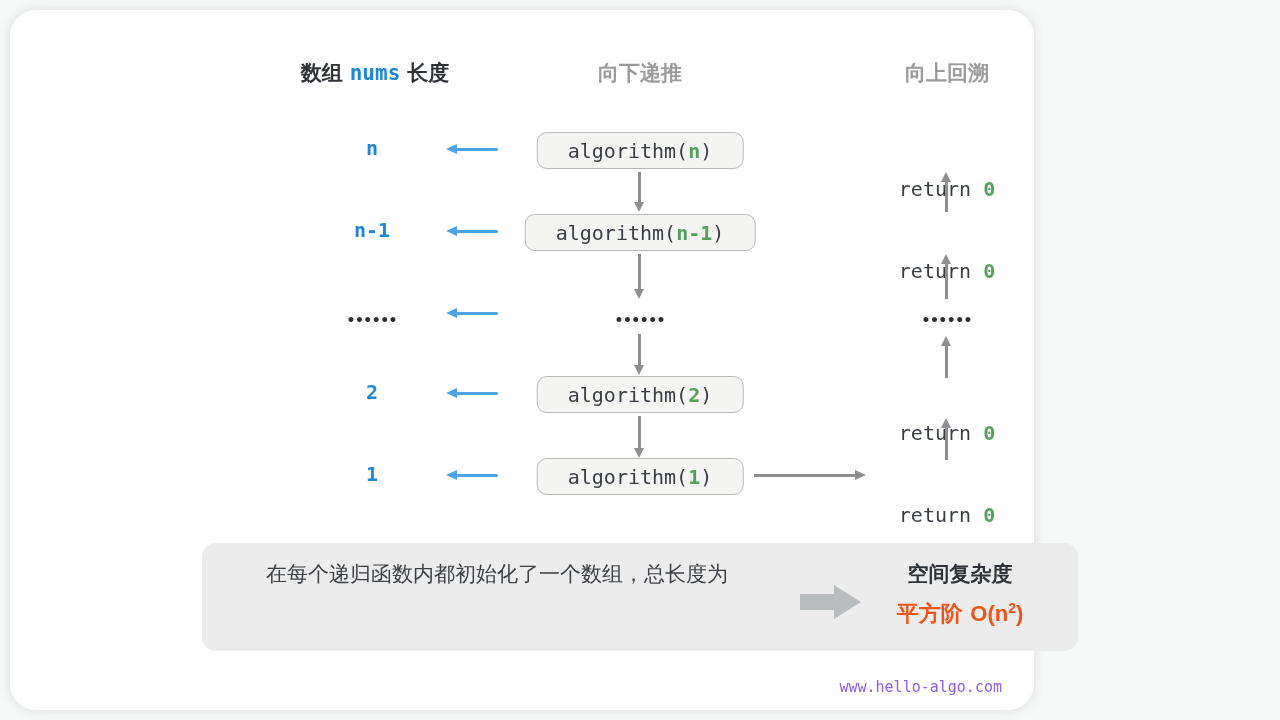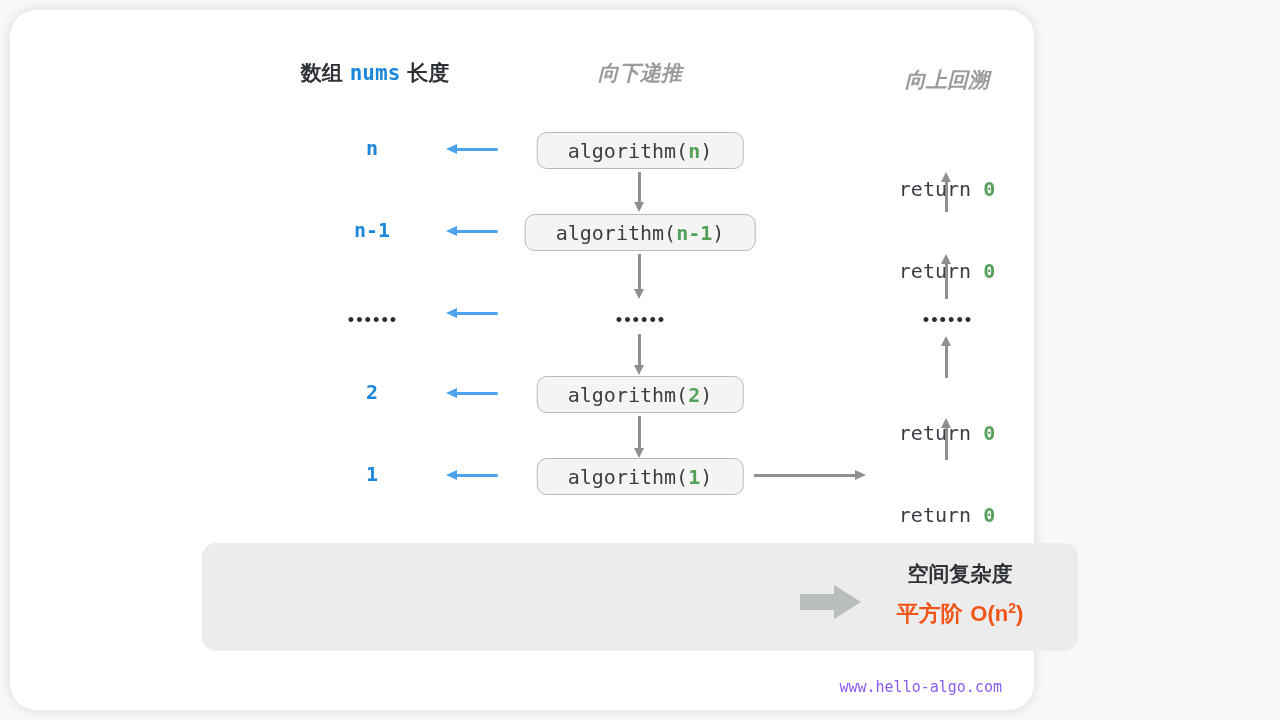--- a/index.html
+++ b/index.html
@@ -14,21 +14,21 @@
     position:absolute;left:10px;top:10px;right:10px;bottom:10px;
     background:#ffffff;border-radius:26px;
     box-shadow:0 0 12px rgba(0,0,0,.13);
   }
   .abs{position:absolute;}
   .cx{transform:translateX(-50%);}
 
   
   .hdr{font-size:21px;font-weight:700;color:#2f3337;white-space:nowrap;}
   .hdr .code-blue{font-family:"DejaVu Sans Mono","Liberation Mono",monospace;color:#1b87db;margin:0 7px;}
-  .hdr-gray{font-size:21px;font-weight:700;color:#9b9b9b;white-space:nowrap;font-style:italic;}
+  .hdr-gray{font-size:21px;font-weight:700;color:#9b9b9b;white-space:nowrap;}
 
   
   .lbl{font-family:"DejaVu Sans Mono","Liberation Mono",monospace;
        font-weight:700;font-size:20px;color:#1b87db;white-space:nowrap;}
 
   
   .code-box{
     height:37px;display:flex;align-items:center;justify-content:center;
     padding:0 30px;background:#f4f4f3;border:1.5px solid #b9b9b9;border-radius:10px;
     font-family:"DejaVu Sans Mono","Liberation Mono",monospace;
@@ -94,21 +94,21 @@
 </head>
 <body>
 
 <div class="stage">
   <div class="card"></div>
 
   <div class="abs cx hdr" style="left:375px;top:59px;">
     <span>数组</span><span class="code-blue">nums</span><span>长度</span>
   </div>
   <div class="abs cx hdr-gray" style="left:640px;top:59px;">向下递推</div>
-  <div class="abs cx hdr-gray" style="left:947px;top:59px;margin-top:7px;">向上回溯</div>
+  <div class="abs cx hdr-gray" style="left:947px;top:59px;">向上回溯</div>
 
   <div class="abs cx lbl" style="left:372px;top:136px;">n</div>
   <div class="bluearrow" style="left:456px;top:148px;"></div>
   <div class="abs cx code-box" style="left:640px;top:132px;">
     <span>algorithm(</span>
       <span class="arg">n</span>
       <span>)</span>
   </div>
   <div class="abs cx ret" style="left:947px;top:136px;">
     <span>return </span><span class="zero">0</span>
@@ -160,20 +160,21 @@
     <span>algorithm(</span>
       <span class="arg">1</span>
       <span>)</span>
   </div>
   <div class="grayarrow" style="left:754px;top:474px;width:102px;"></div>
   <div class="abs cx ret" style="left:947px;top:462px;">
     <span>return </span><span class="zero">0</span>
   </div>
 
   <div class="panel">
+    <div class="panel-desc">在每个递归函数内都初始化了一个数组，总长度为</div>
     <svg class="abs" style="left:598px;top:41px;" width="62" height="36" viewBox="0 0 62 36">
       <polygon points="0,10 34,10 34,1 61,18 34,35 34,26 0,26" fill="#b9bdbd"></polygon>
     </svg>
     <div class="space-title">空间复杂度</div>
     <div class="order-line">
       <span>平方阶</span>
       <span class="omono"><span>O(n</span><sup>2</sup><span>)</span></span>
     </div>
   </div>
 

